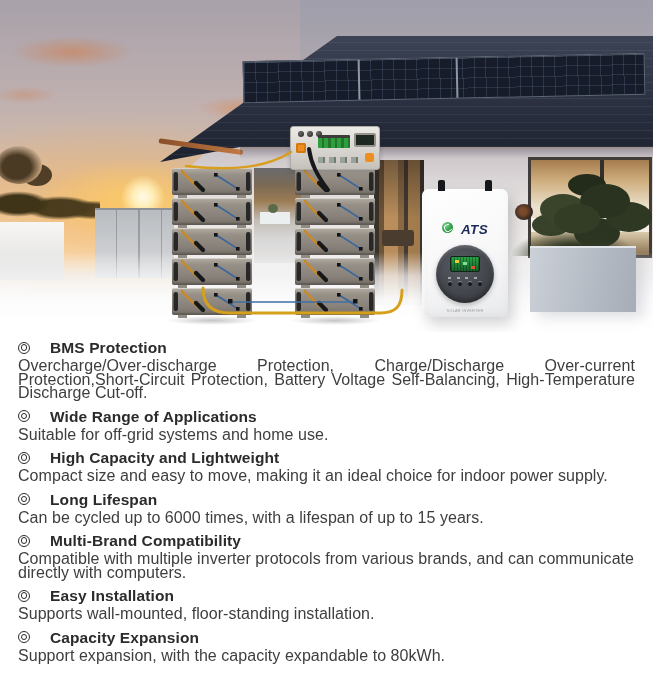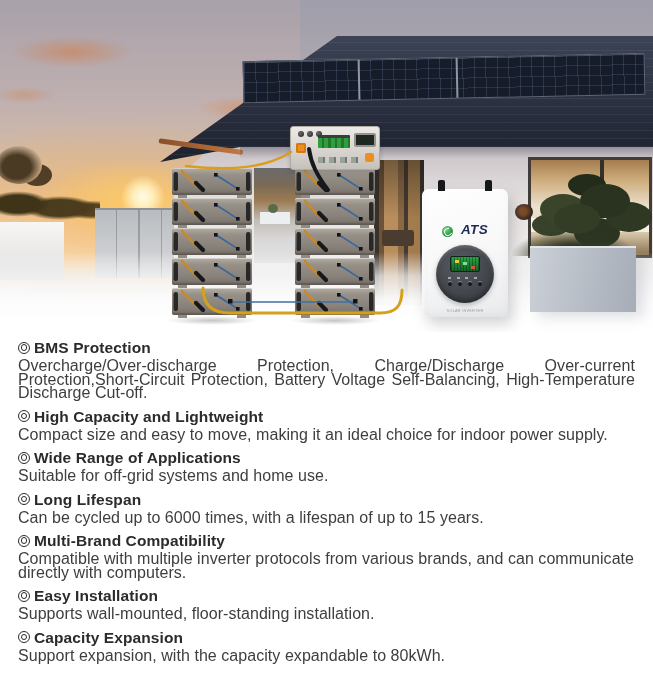--- a/index.html
+++ b/index.html
@@ -124,21 +124,21 @@
   .cu-ports { left:27px; top:30px; width:40px; height:6px;
     background:repeating-linear-gradient(to right, #9aa39b 0 5px, #6f7a70 5px 7px, rgba(0,0,0,0) 7px 11px); }
 
   
   .inverter { left:422px; top:189px; width:86px; height:128px; border-radius:7px;
     background:linear-gradient(160deg, #ffffff 0%, #f7f7f8 55%, #e9eaec 100%);
     box-shadow:5px 7px 14px rgba(110,105,115,.3), inset 0 -4px 8px rgba(0,0,0,.04), inset 2px 2px 3px rgba(255,255,255,.8); }
   .inverter > * { position:absolute; }
   .inv-bracket { top:-9px; width:7px; height:11px; background:#15171b; border-radius:2px 2px 0 0; }
   .inv-bracket.b1 { left:16px; } .inv-bracket.b2 { right:16px; }
-  .inv-logo { top:33px; left:0; width:100%; display:flex; justify-content:center; align-items:flex-end; gap:8px; }
+  .inv-logo { top:33px; left:0; width:100%; display:flex; justify-content:center; align-items:flex-start; gap:8px; }
   .logo-globe { width:11px; height:11px; border-radius:50%; position:relative;
     background:radial-gradient(circle at 35% 30%, #7fd28c, #2e9e49 55%, #167630); }
   .logo-globe::after { content:""; position:absolute; left:2px; top:2px; width:6px; height:6px;
     border:1.2px solid rgba(255,255,255,.95); border-right-color:transparent; border-radius:50%; transform:rotate(-30deg); }
   .logo-text { font-size:13.5px; font-weight:bold; font-style:italic; color:#1b2a56; letter-spacing:.3px; }
   .inv-display { left:14px; top:56px; width:58px; height:58px; border-radius:50%;
     background:radial-gradient(circle at 42% 35%, #595d63 0%, #43474d 55%, #33363c 100%);
     box-shadow:inset 0 2px 3px rgba(255,255,255,.18), inset 0 -3px 5px rgba(0,0,0,.35), 0 2px 5px rgba(0,0,0,.25); }
   .inv-display > span { position:absolute; display:block; }
   .inv-screen { left:14px; top:11px; width:30px; height:16px; border-radius:2px; overflow:hidden;
@@ -152,21 +152,21 @@
   .inv-btnrow { left:12px; top:37px; width:34px; display:flex !important; justify-content:space-between; }
   .inv-btnrow i { width:4px; height:4px; border-radius:50%; background:#15171a; box-shadow:0 -1px 0 rgba(255,255,255,.35); }
   .inv-label { bottom:2px; left:0; width:100%; text-align:center; font-size:8px; color:#9aa0a5;
     transform:scale(.48); letter-spacing:.5px; white-space:nowrap; }
 
   .cables { inset:0; width:100%; height:100%; pointer-events:none; }
 
   
   .features { padding:6px 18px 0 18px; }
   .feature { margin-bottom:7px; }
-  .feature-title { display:flex; align-items:center; gap:4px; margin:0;
+  .feature-title { display:flex; align-items:center; gap:20px; margin:0;
     font-size:15.5px; font-weight:bold; color:#2b2b2b; line-height:19px; letter-spacing:.1px;text-align:center; }
   .bullet { width:12px; height:12px; border:1.4px solid #2b2b2b; border-radius:50%;
     display:inline-flex; align-items:center; justify-content:center; flex:none; }
   .bullet-inner { width:6.5px; height:6.5px; border:1.8px solid #2b2b2b; border-radius:50%; }
   .feature-desc { margin:2px 0 0 0; font-size:16px; line-height:13.5px; color:#3e3e3e; letter-spacing:.05px; }
   .feature-desc.justify { text-align:justify; }
 </style>
 </head>
 <body>
 
@@ -363,40 +363,40 @@
         <span>BMS Protection</span>
       </h3>
       <p class="feature-desc justify">Overcharge/Over-discharge Protection, Charge/Discharge Over-current Protection,Short-Circuit Protection, Battery Voltage Self-Balancing, High-Temperature Discharge Cut-off.</p>
     </section>
 
     <section class="feature">
       <h3 class="feature-title">
         <span class="bullet">
             <span class="bullet-inner"></span>
           </span>
+        <span>Wide Range of Applications</span>
+      </h3>
+      <p class="feature-desc">Suitable for off-grid systems and home use.</p>
+    </section>
+
+    <section class="feature">
+      <h3 class="feature-title">
+        <span class="bullet">
+            <span class="bullet-inner"></span>
+          </span>
         <span>High Capacity and Lightweight</span>
       </h3>
       <p class="feature-desc">Compact size and easy to move, making it an ideal choice for indoor power supply.</p>
     </section>
 
     <section class="feature">
       <h3 class="feature-title">
         <span class="bullet">
             <span class="bullet-inner"></span>
           </span>
-        <span>Wide Range of Applications</span>
-      </h3>
-      <p class="feature-desc">Suitable for off-grid systems and home use.</p>
-    </section>
-
-    <section class="feature">
-      <h3 class="feature-title">
-        <span class="bullet">
-            <span class="bullet-inner"></span>
-          </span>
         <span>Long Lifespan</span>
       </h3>
       <p class="feature-desc">Can be cycled up to 6000 times, with a lifespan of up to 15 years.</p>
     </section>
 
     <section class="feature">
       <h3 class="feature-title">
         <span class="bullet">
             <span class="bullet-inner"></span>
           </span>

